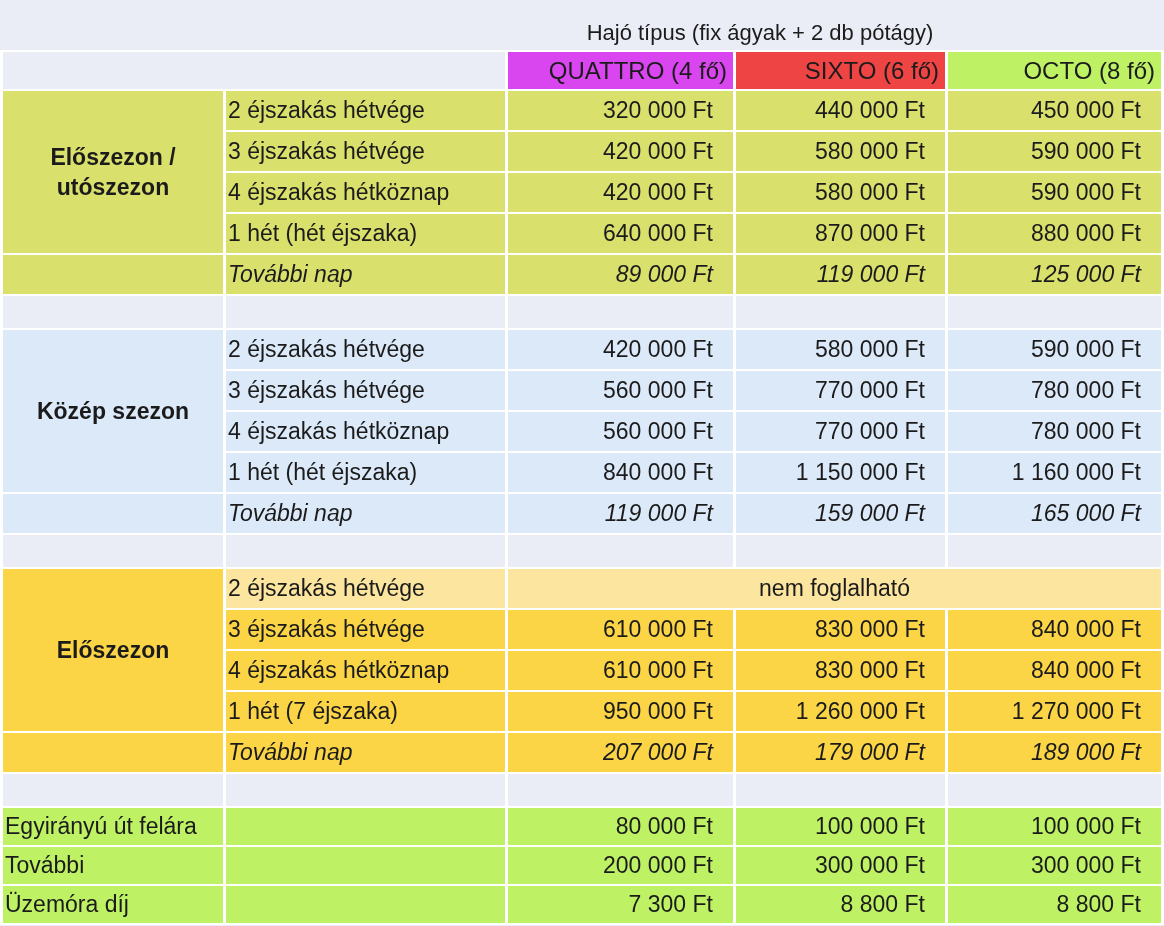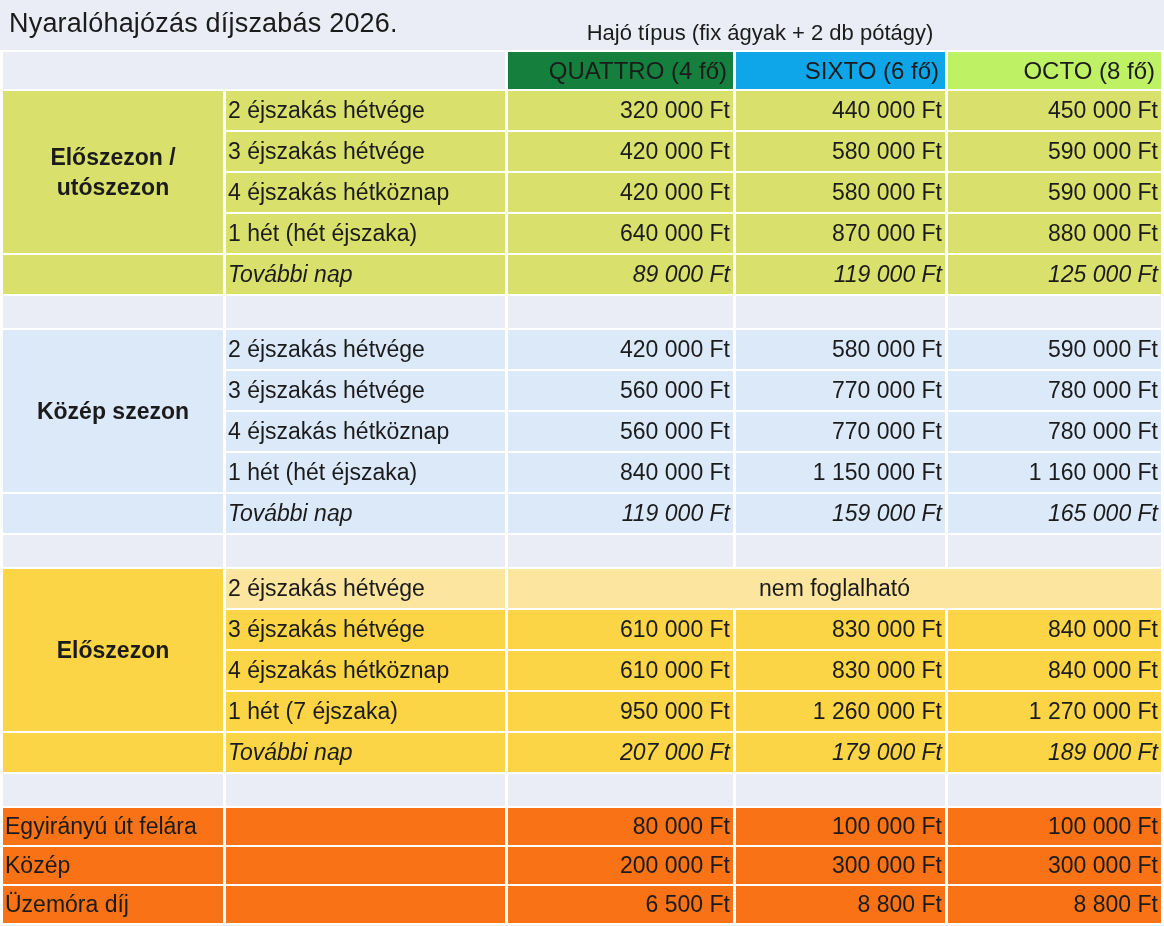--- a/index.html
+++ b/index.html
@@ -23,40 +23,39 @@
     width:1164px; table-layout:fixed;
     border-collapse:separate; border-spacing:3px 2px;
     background:#FFFFFF;
   }
   td { vertical-align:middle; font-size:23px; overflow:hidden; white-space:nowrap; padding:0; }
   tr.hr  { height:37px; }
   tr.r   { height:39px; }
   tr.gap { height:32px; }
   tr.x   { height:37px; }
   .lbl  { text-align:left;  padding-left:2px; }
-  .val  { text-align:right; padding-right:3px; }
+  .val  { text-align:right; padding-right:20px; }
   .hd   { text-align:right; padding-right:6px; font-size:24px; }
   .season { text-align:center; white-space:normal; line-height:1.32;font-weight:bold; }
   .merged { text-align:center;margin-left:32px; }
   .it   { font-style:italic; }
   .blank, .g { background:#EAEDF5; }
   .s1  { background:#DAE06C; }
   .s2  { background:#DCE9F9; }
   .s3  { background:#FBD546; }
   .s3l { background:#FBE59F; }
-  .px  { background:#f97316; }
-  .hq  { background:#15803d; }
-  .hs  { background:#0ea5e9; }
+  .px  { background:#bef264; }
+  .hq  { background:#d946ef; }
+  .hs  { background:#ef4444; }
   .ho  { background:#bef264; }
 </style>
 </head>
 <body>
 
 <div class="canvas">
-  <div class="title">Nyaralóhajózás díjszabás 2026.</div>
   <div class="note">Hajó típus (fix ágyak + 2 db pótágy)</div>
 
   <table class="price">
     <colgroup>
       <col style="width:220px">
         <col style="width:279px">
         <col style="width:225px">
         <col style="width:209px">
         <col style="width:213px">
     </colgroup>
@@ -191,28 +190,28 @@
     </tr>
 
     <tr class="x">
       <td class="lbl px">Egyirányú út felára</td>
       <td class="px"></td>
       <td class="val px">80 000 Ft</td>
       <td class="val px">100 000 Ft</td>
       <td class="val px">100 000 Ft</td>
     </tr>
     <tr class="x">
-      <td class="lbl px">Közép</td>
+      <td class="lbl px">További</td>
       <td class="px"></td>
       <td class="val px">200 000 Ft</td>
       <td class="val px">300 000 Ft</td>
       <td class="val px">300 000 Ft</td>
     </tr>
     <tr class="x">
       <td class="lbl px">Üzemóra díj</td>
       <td class="px"></td>
-      <td class="val px">6 500 Ft</td>
+      <td class="val px">7 300 Ft</td>
       <td class="val px">8 800 Ft</td>
       <td class="val px">8 800 Ft</td>
     </tr>
   </tbody>
     </table>
 </div>
 
 </body></html>

